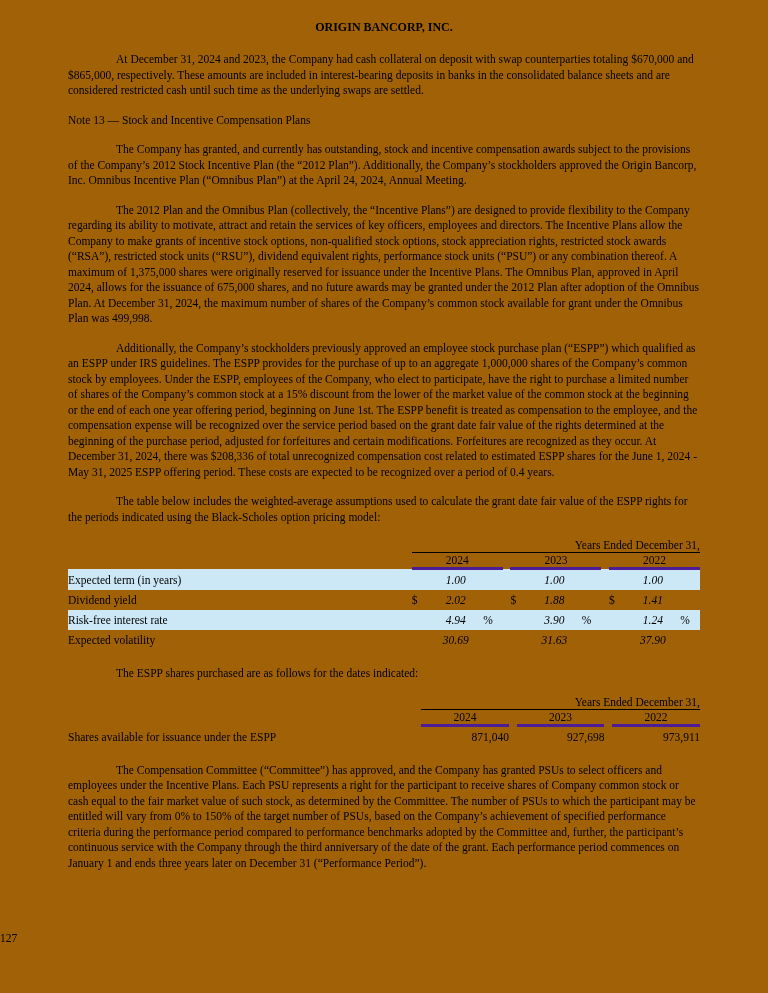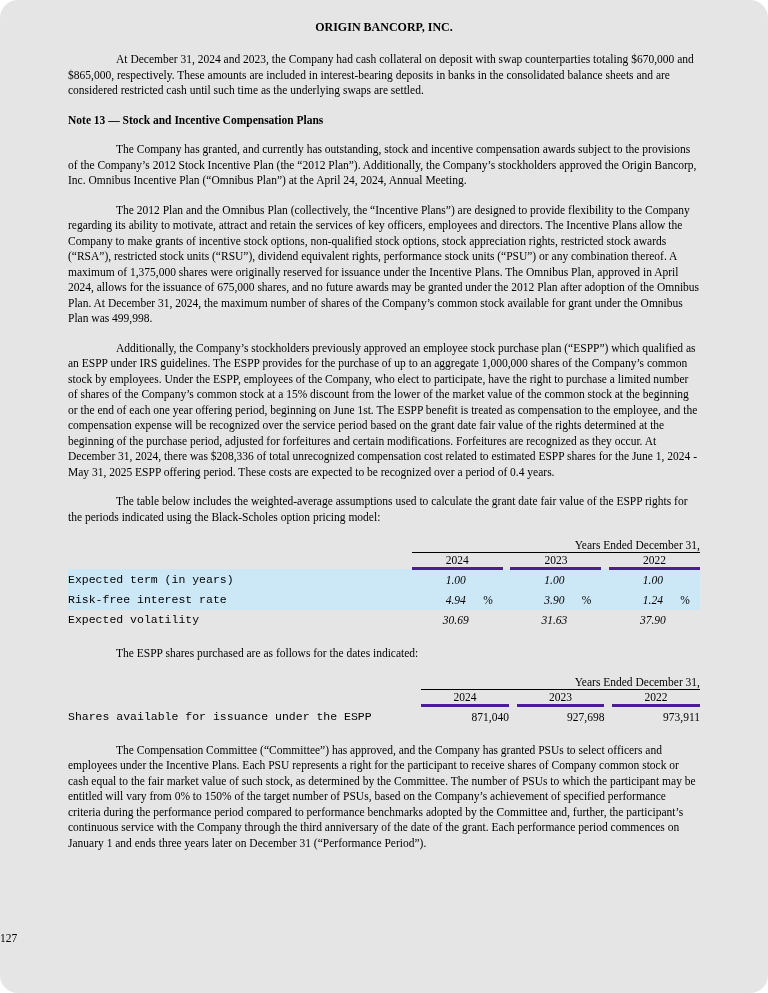--- a/index.html
+++ b/index.html
@@ -1,33 +1,32 @@
 <!DOCTYPE html>
 <html style="--hl: #cce8f7;"><head>
 <meta charset="utf-8">
 <style>
   html, body { margin: 0; padding: 0; background: #ffffff; }
   .page {
     position: relative;
     width: 768px;
     height: 993px;
     margin: 0 auto;
-    background: #e5e5e5;
+    background: #a16207;
     color: #000000;
     font-family: "Liberation Serif", "DejaVu Serif", serif;
     font-size: 11.5px;
     line-height: 15.5px;
     box-sizing: border-box;
     padding: 19px 68px 4px 68px;
     overflow: hidden;
-    border-radius: 18px;
   }
   .doc-header { text-align: center; font-weight: bold; font-size: 12px; line-height: 16px; }
   .para { margin: 14px 0 0 0; text-indent: 48px; text-align: left; }
-  .note-heading { margin: 14px 0 0 0; font-weight: bold; }
+  .note-heading { margin: 14px 0 0 0; font-weight: normal; }
   table.fin-table {
     width: 100%;
     border-collapse: collapse;
     table-layout: fixed;
     margin-top: 13px;
     font-size: 11.5px;
     line-height: 14px;
   }
   table.fin-table th, table.fin-table td { padding: 0; font-weight: normal; vertical-align: bottom; }
   .t-caption {
@@ -37,21 +36,21 @@
     padding-bottom: 2px;
   }
   .t-year {
     font-weight: bold;
     text-align: center;
     border-bottom: 3px solid #4c1d95;
     padding: 3px 0 1px 0;
   }
   tr.data td { padding-top: 3px; padding-bottom: 3px; }
   tr.hl { background: var(--hl, #cce8f7); }
-  .t-label { text-align: left; padding-left: 2px; font-family: Liberation Mono, monospace; }
+  .t-label { text-align: left; padding-left: 2px; }
   .sym { text-align: left; padding-left: 2px; }
   .val { text-align: center; padding-right: 2px; font-style: italic; }
   .val2 { text-align: right; padding-right: 8px; }
   .pct { text-align: left; padding-left: 4px; }
   .page-number {
     position: absolute;
     top: 931px;
     left: 0;
     width: 100%;
     text-align: left;
@@ -111,20 +110,34 @@
         <td class="pct"></td>
         <td></td>
         <td class="sym"></td>
         <td class="val">1.00</td>
         <td class="pct"></td>
         <td></td>
         <td class="sym"></td>
         <td class="val">1.00</td>
         <td class="pct"></td>
       </tr>
+      <tr class="data">
+        <td class="t-label">Dividend yield</td>
+        <td class="sym">$</td>
+        <td class="val">2.02</td>
+        <td class="pct"></td>
+        <td></td>
+        <td class="sym">$</td>
+        <td class="val">1.88</td>
+        <td class="pct"></td>
+        <td></td>
+        <td class="sym">$</td>
+        <td class="val">1.41</td>
+        <td class="pct"></td>
+      </tr>
       <tr class="data hl">
         <td class="t-label">Risk-free interest rate</td>
         <td class="sym"></td>
         <td class="val">4.94</td>
         <td class="pct">%</td>
         <td></td>
         <td class="sym"></td>
         <td class="val">3.90</td>
         <td class="pct">%</td>
         <td></td>

